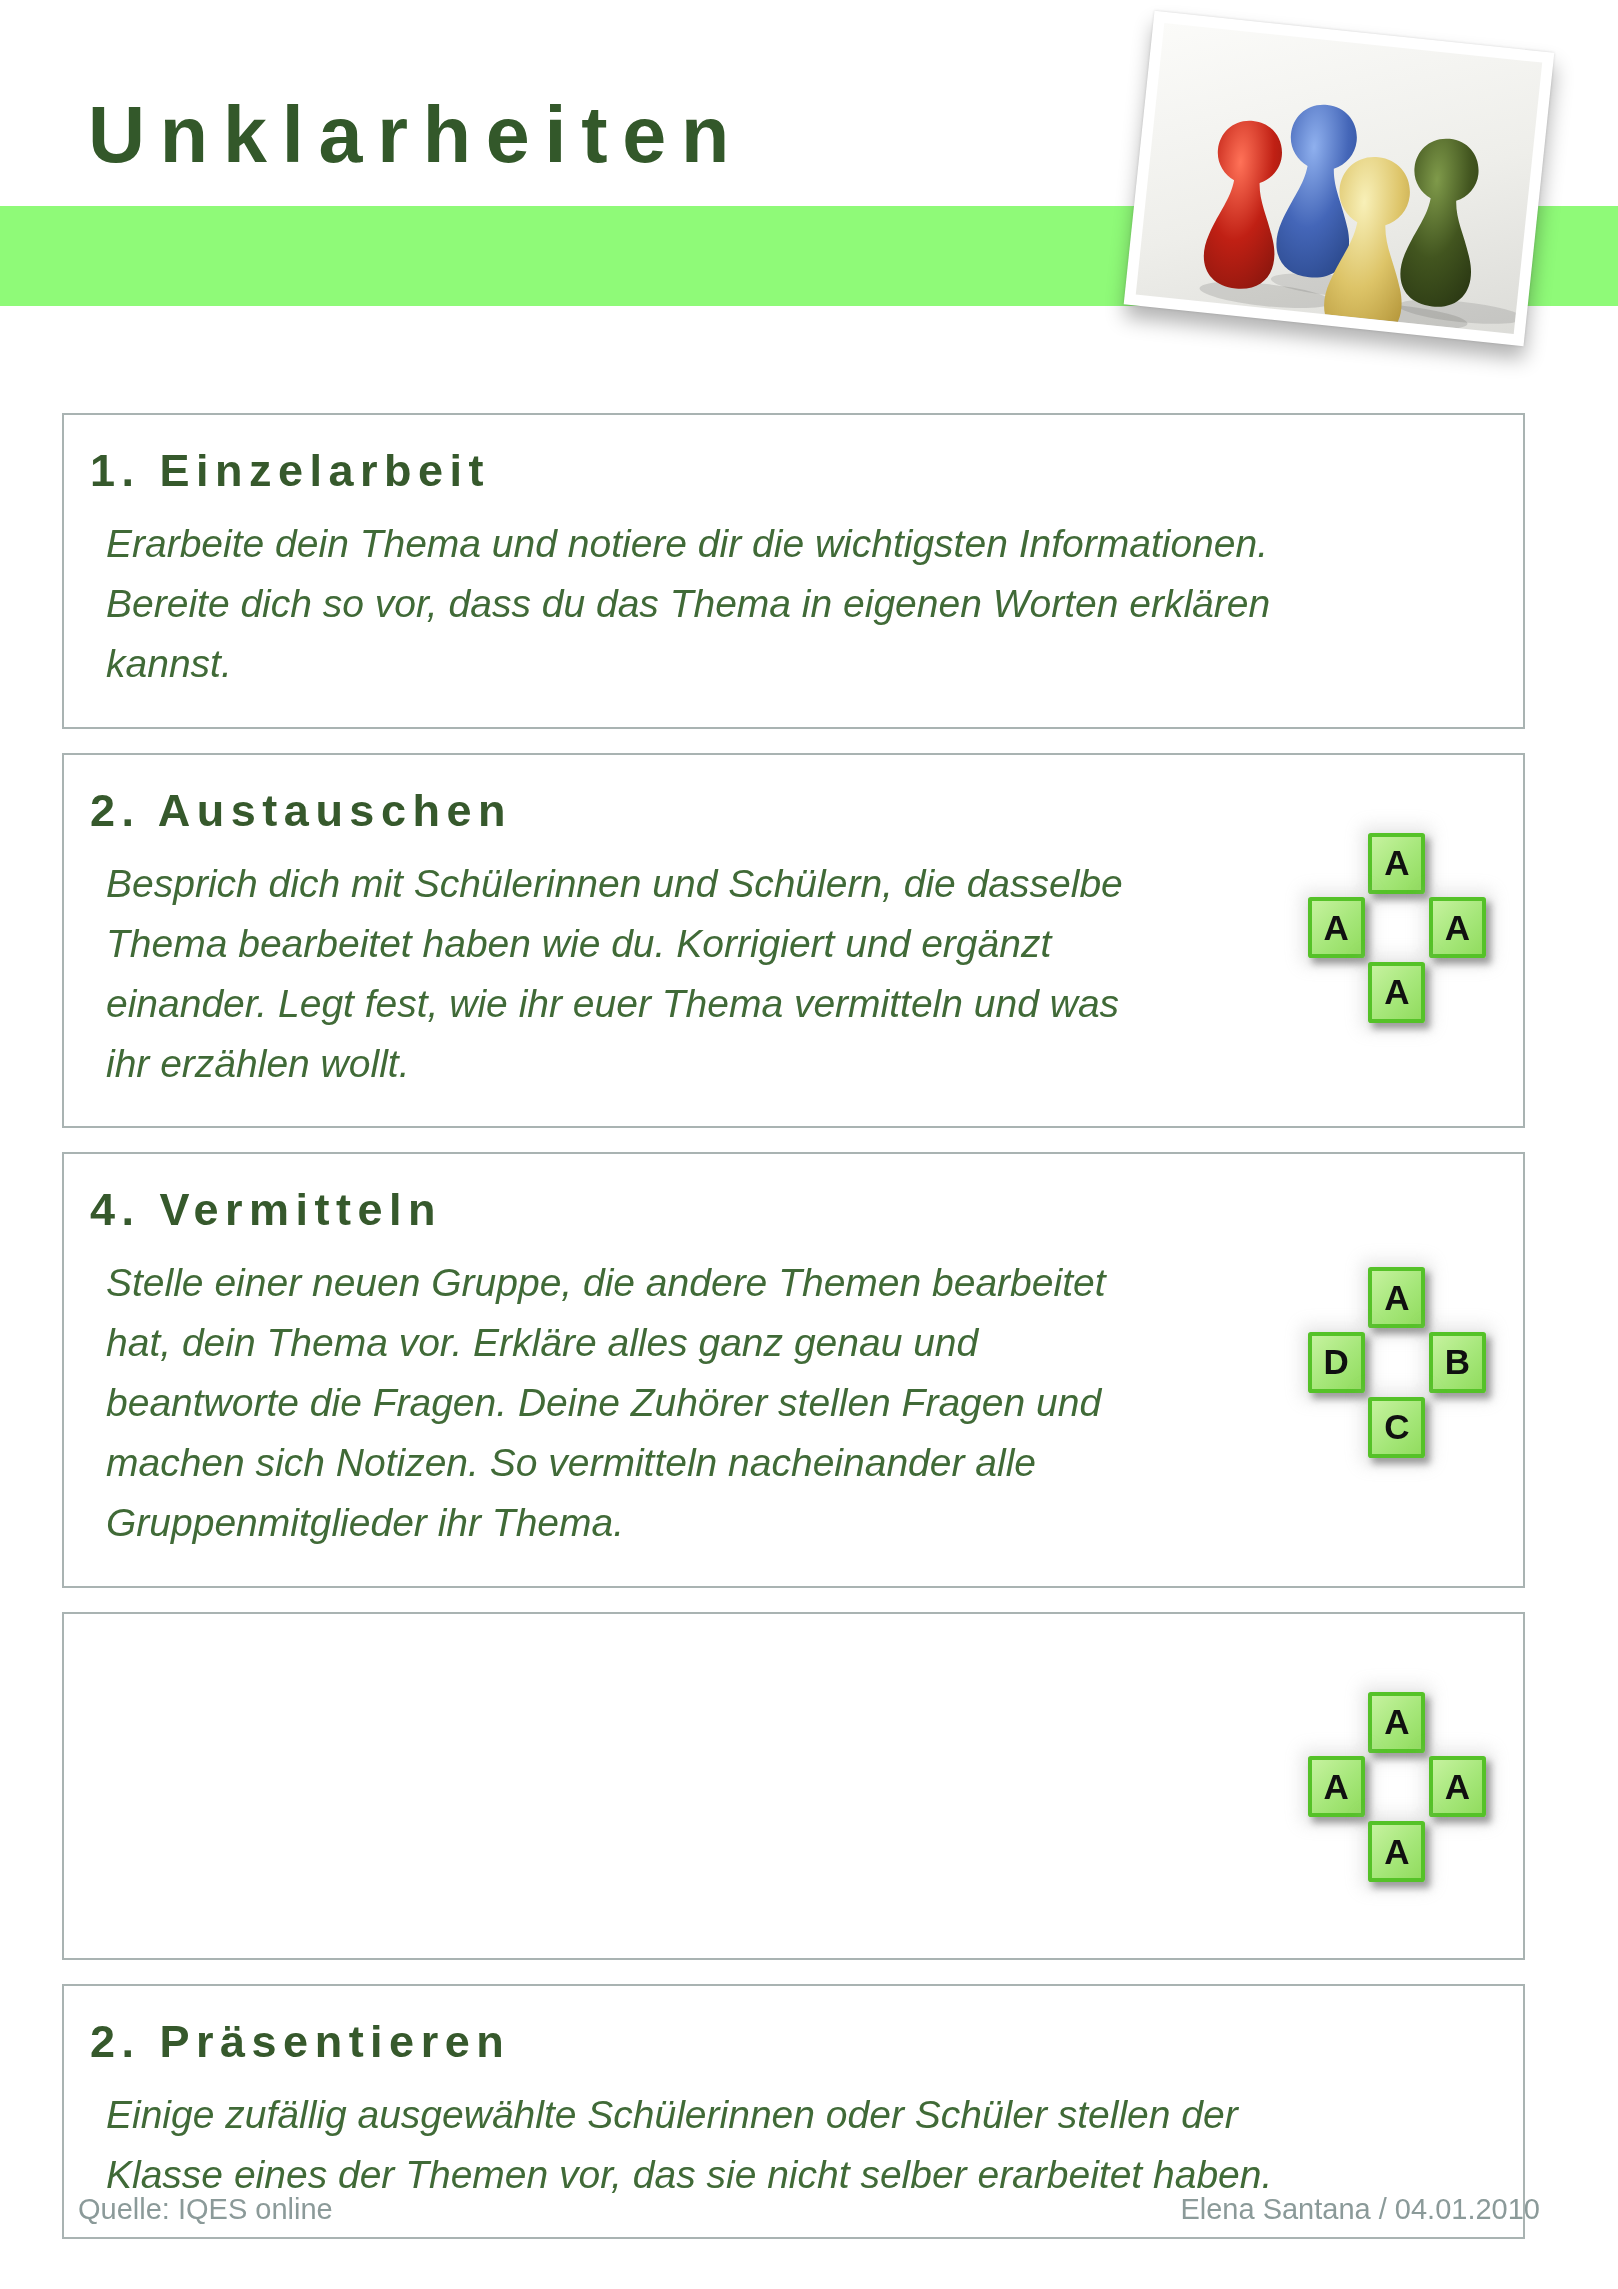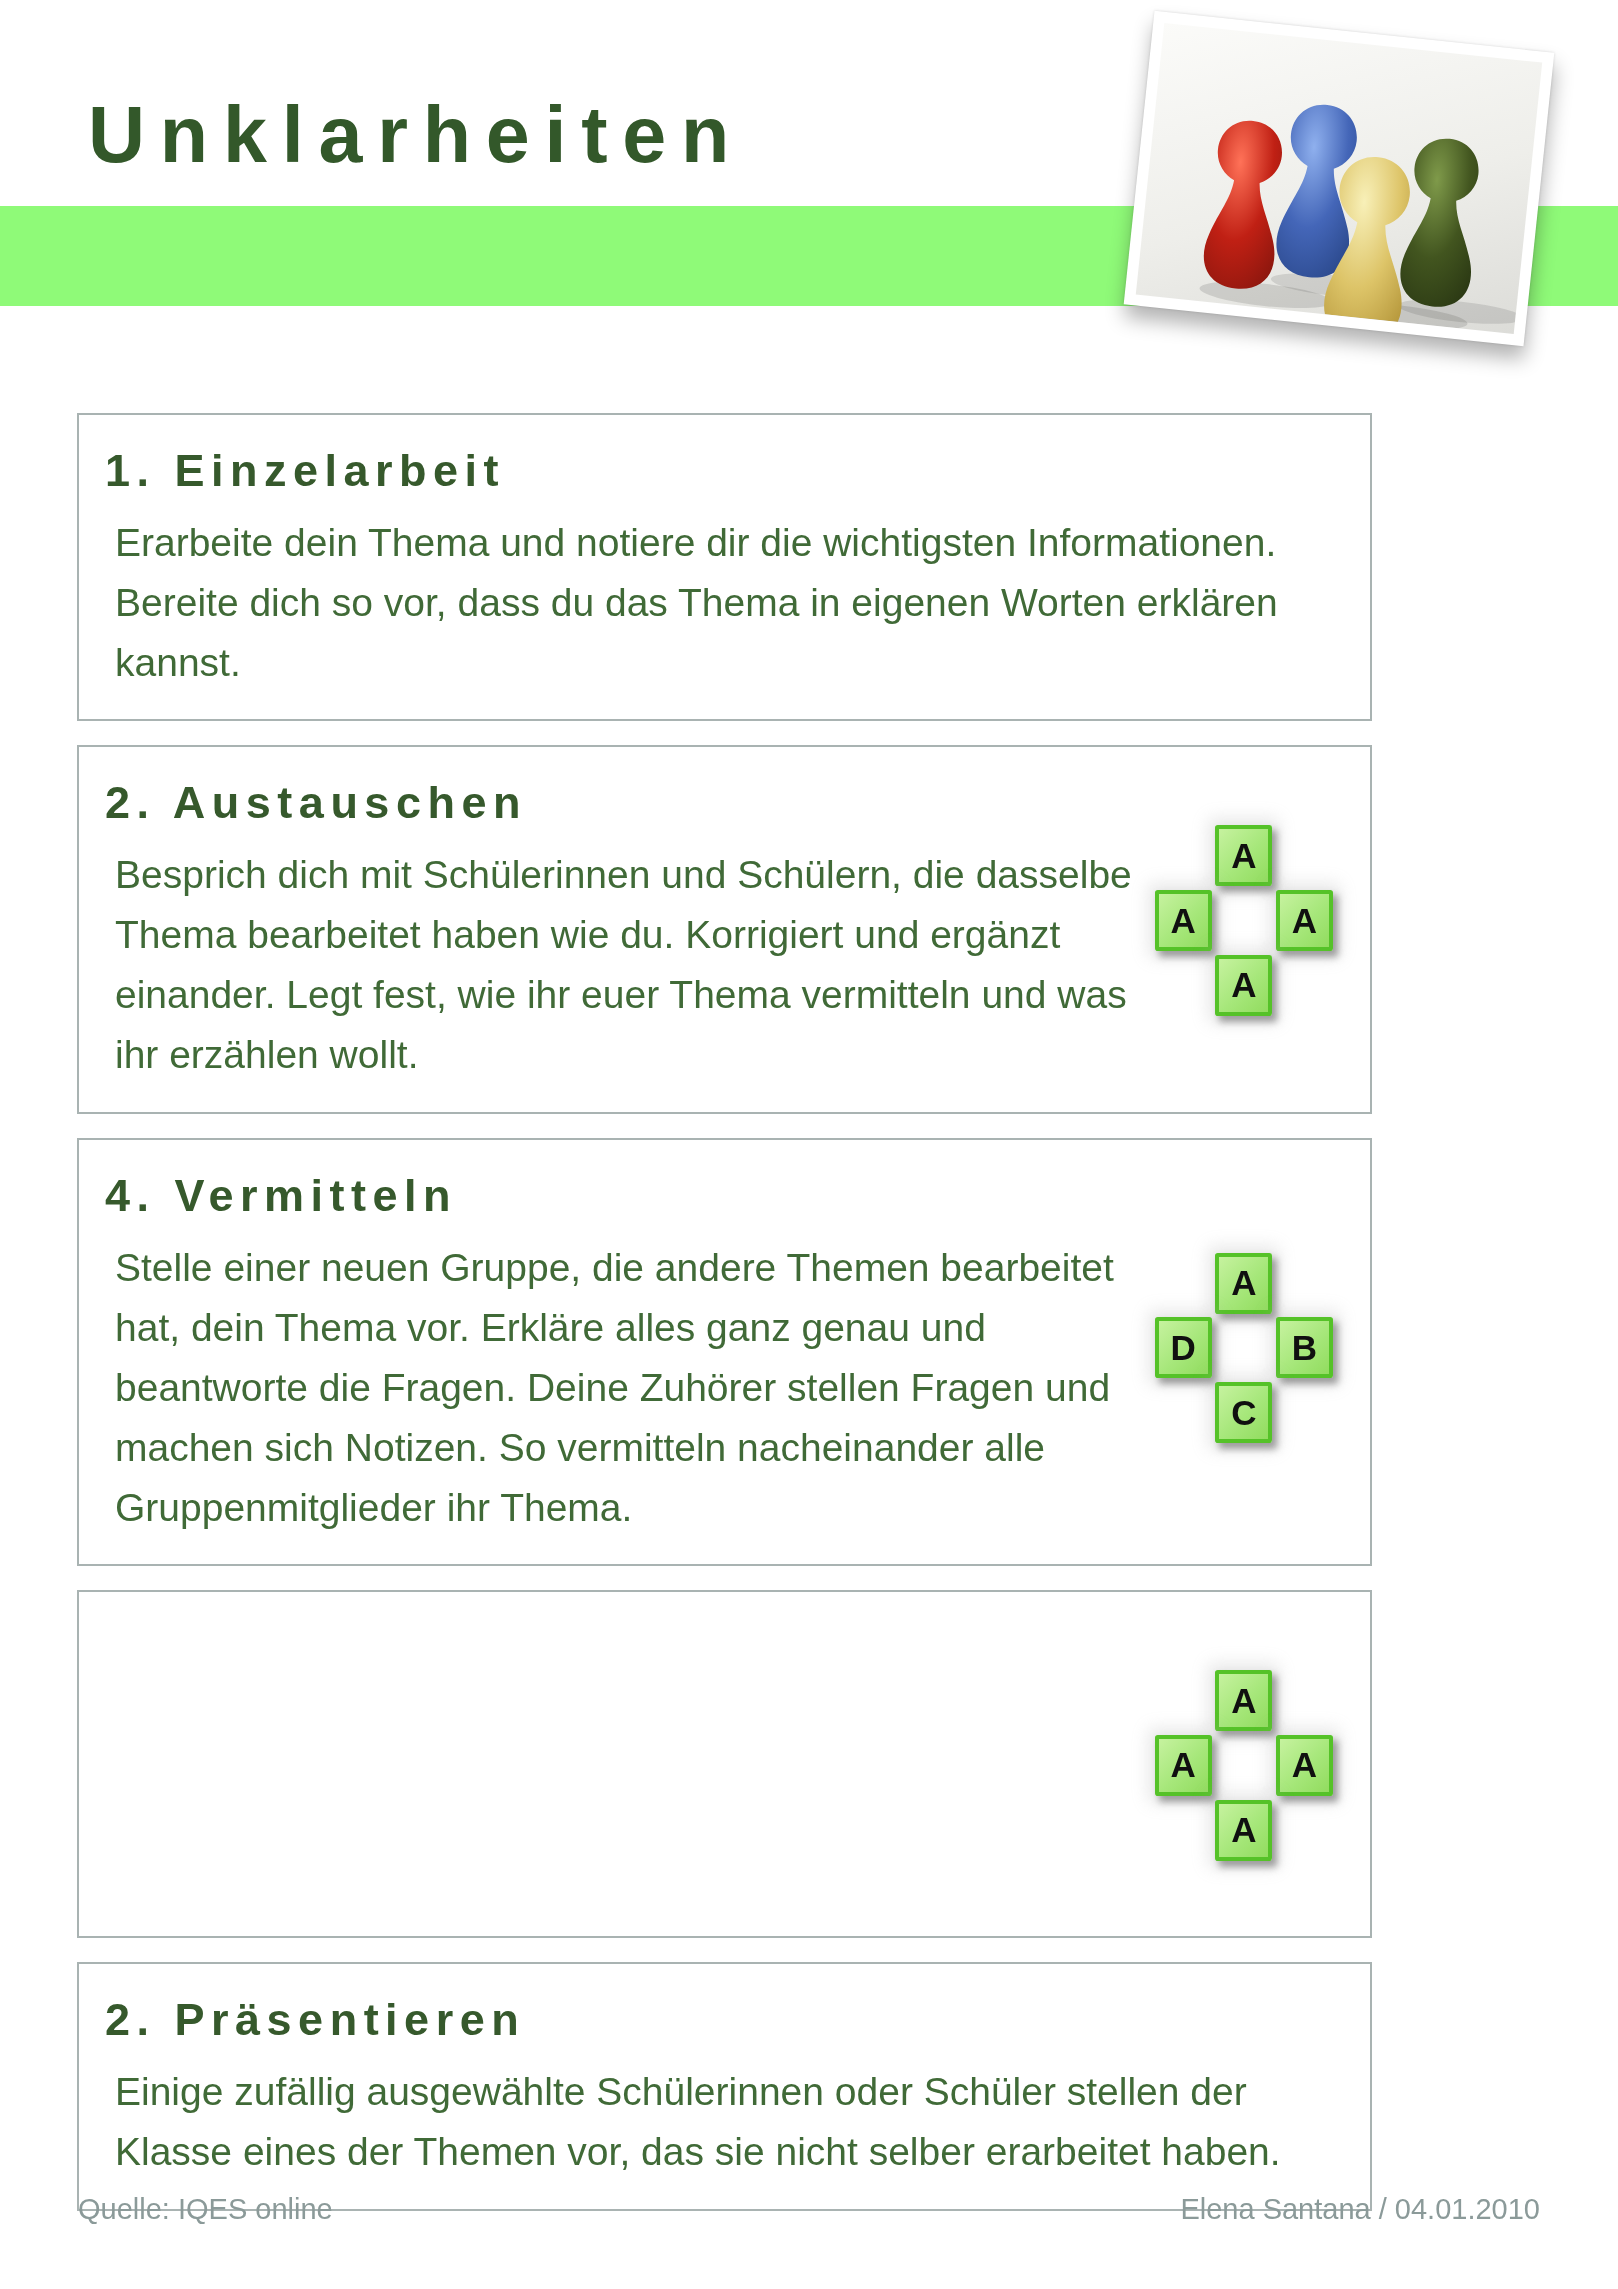--- a/index.html
+++ b/index.html
@@ -35,43 +35,44 @@
     box-shadow:1.8px 13px 20px rgba(0,0,0,0.30), 0 0 2.8px rgba(0,0,0,0.15);
   }
   .photo-inner{
     position:relative;width:380px;height:273px;
     background:linear-gradient(160deg,#fbfbf9 0%,#eeeeea 55%,#dcdcd8 100%);
     overflow:hidden;
   }
   .photo-inner svg{position:absolute;inset:0;}
   
   .content{
-    position:absolute;top:413px;left:77px;width:1295px;
+    position:absolute;top:413px;left:62px;width:1463px;
   }
   .box{
     box-sizing:border-box;
     border:2.8px solid #a9b3b2;
     background:#ffffff;
     padding:28px 28px 16.6px 26px;
     margin-bottom:24px;
     position:relative;
   }
   .box h2{
     margin:0 0 14.8px 0;
     font-size:45px;line-height:55px;
     font-weight:bold;
     letter-spacing:6.5px;
     color:#36592c;
   }
   .box p{
-    margin:10px;
+    margin:16px;
     font-size:39px;line-height:60px;
     color:#406a37;
     white-space:pre-line;
     max-width:1200px;
+    font-style:italic;
   }
   
   .tiles{
     position:absolute;right:37px;
     display:grid;
     grid-template-columns:repeat(3,57px);
     grid-template-rows:repeat(3,61px);
     gap:3.7px;
   }
   .tiles.pos-a{top:78px;}

